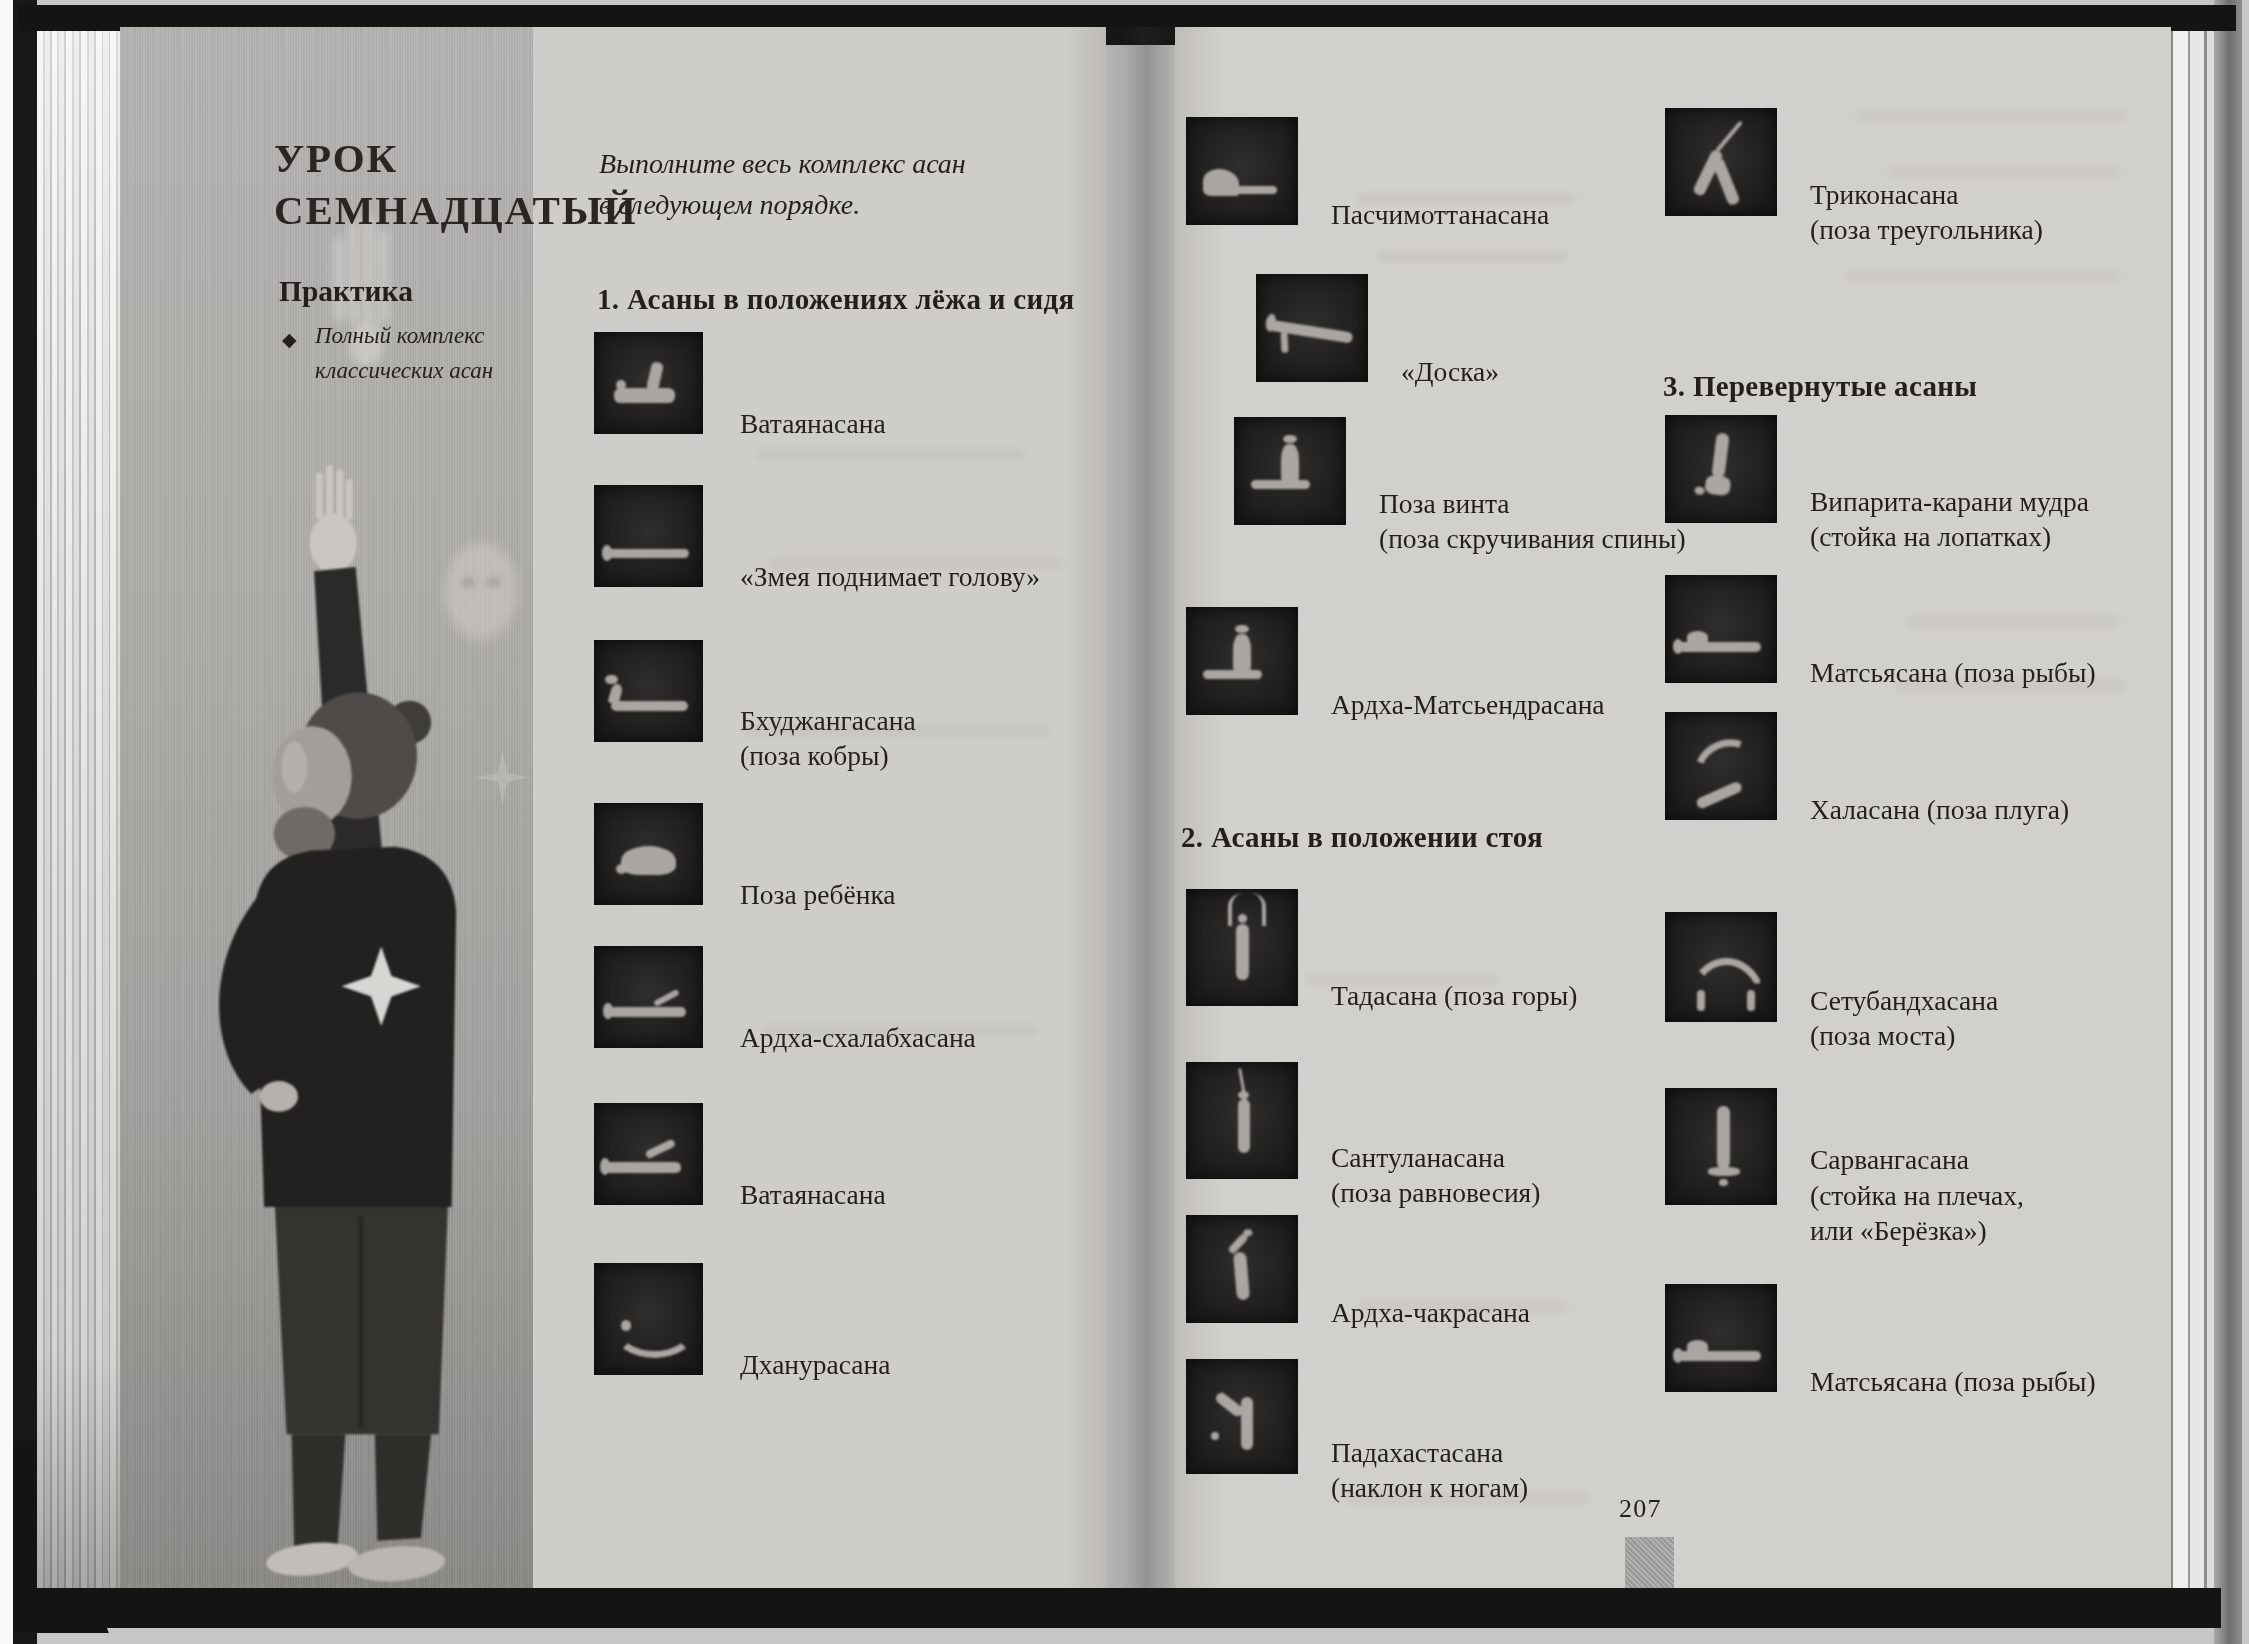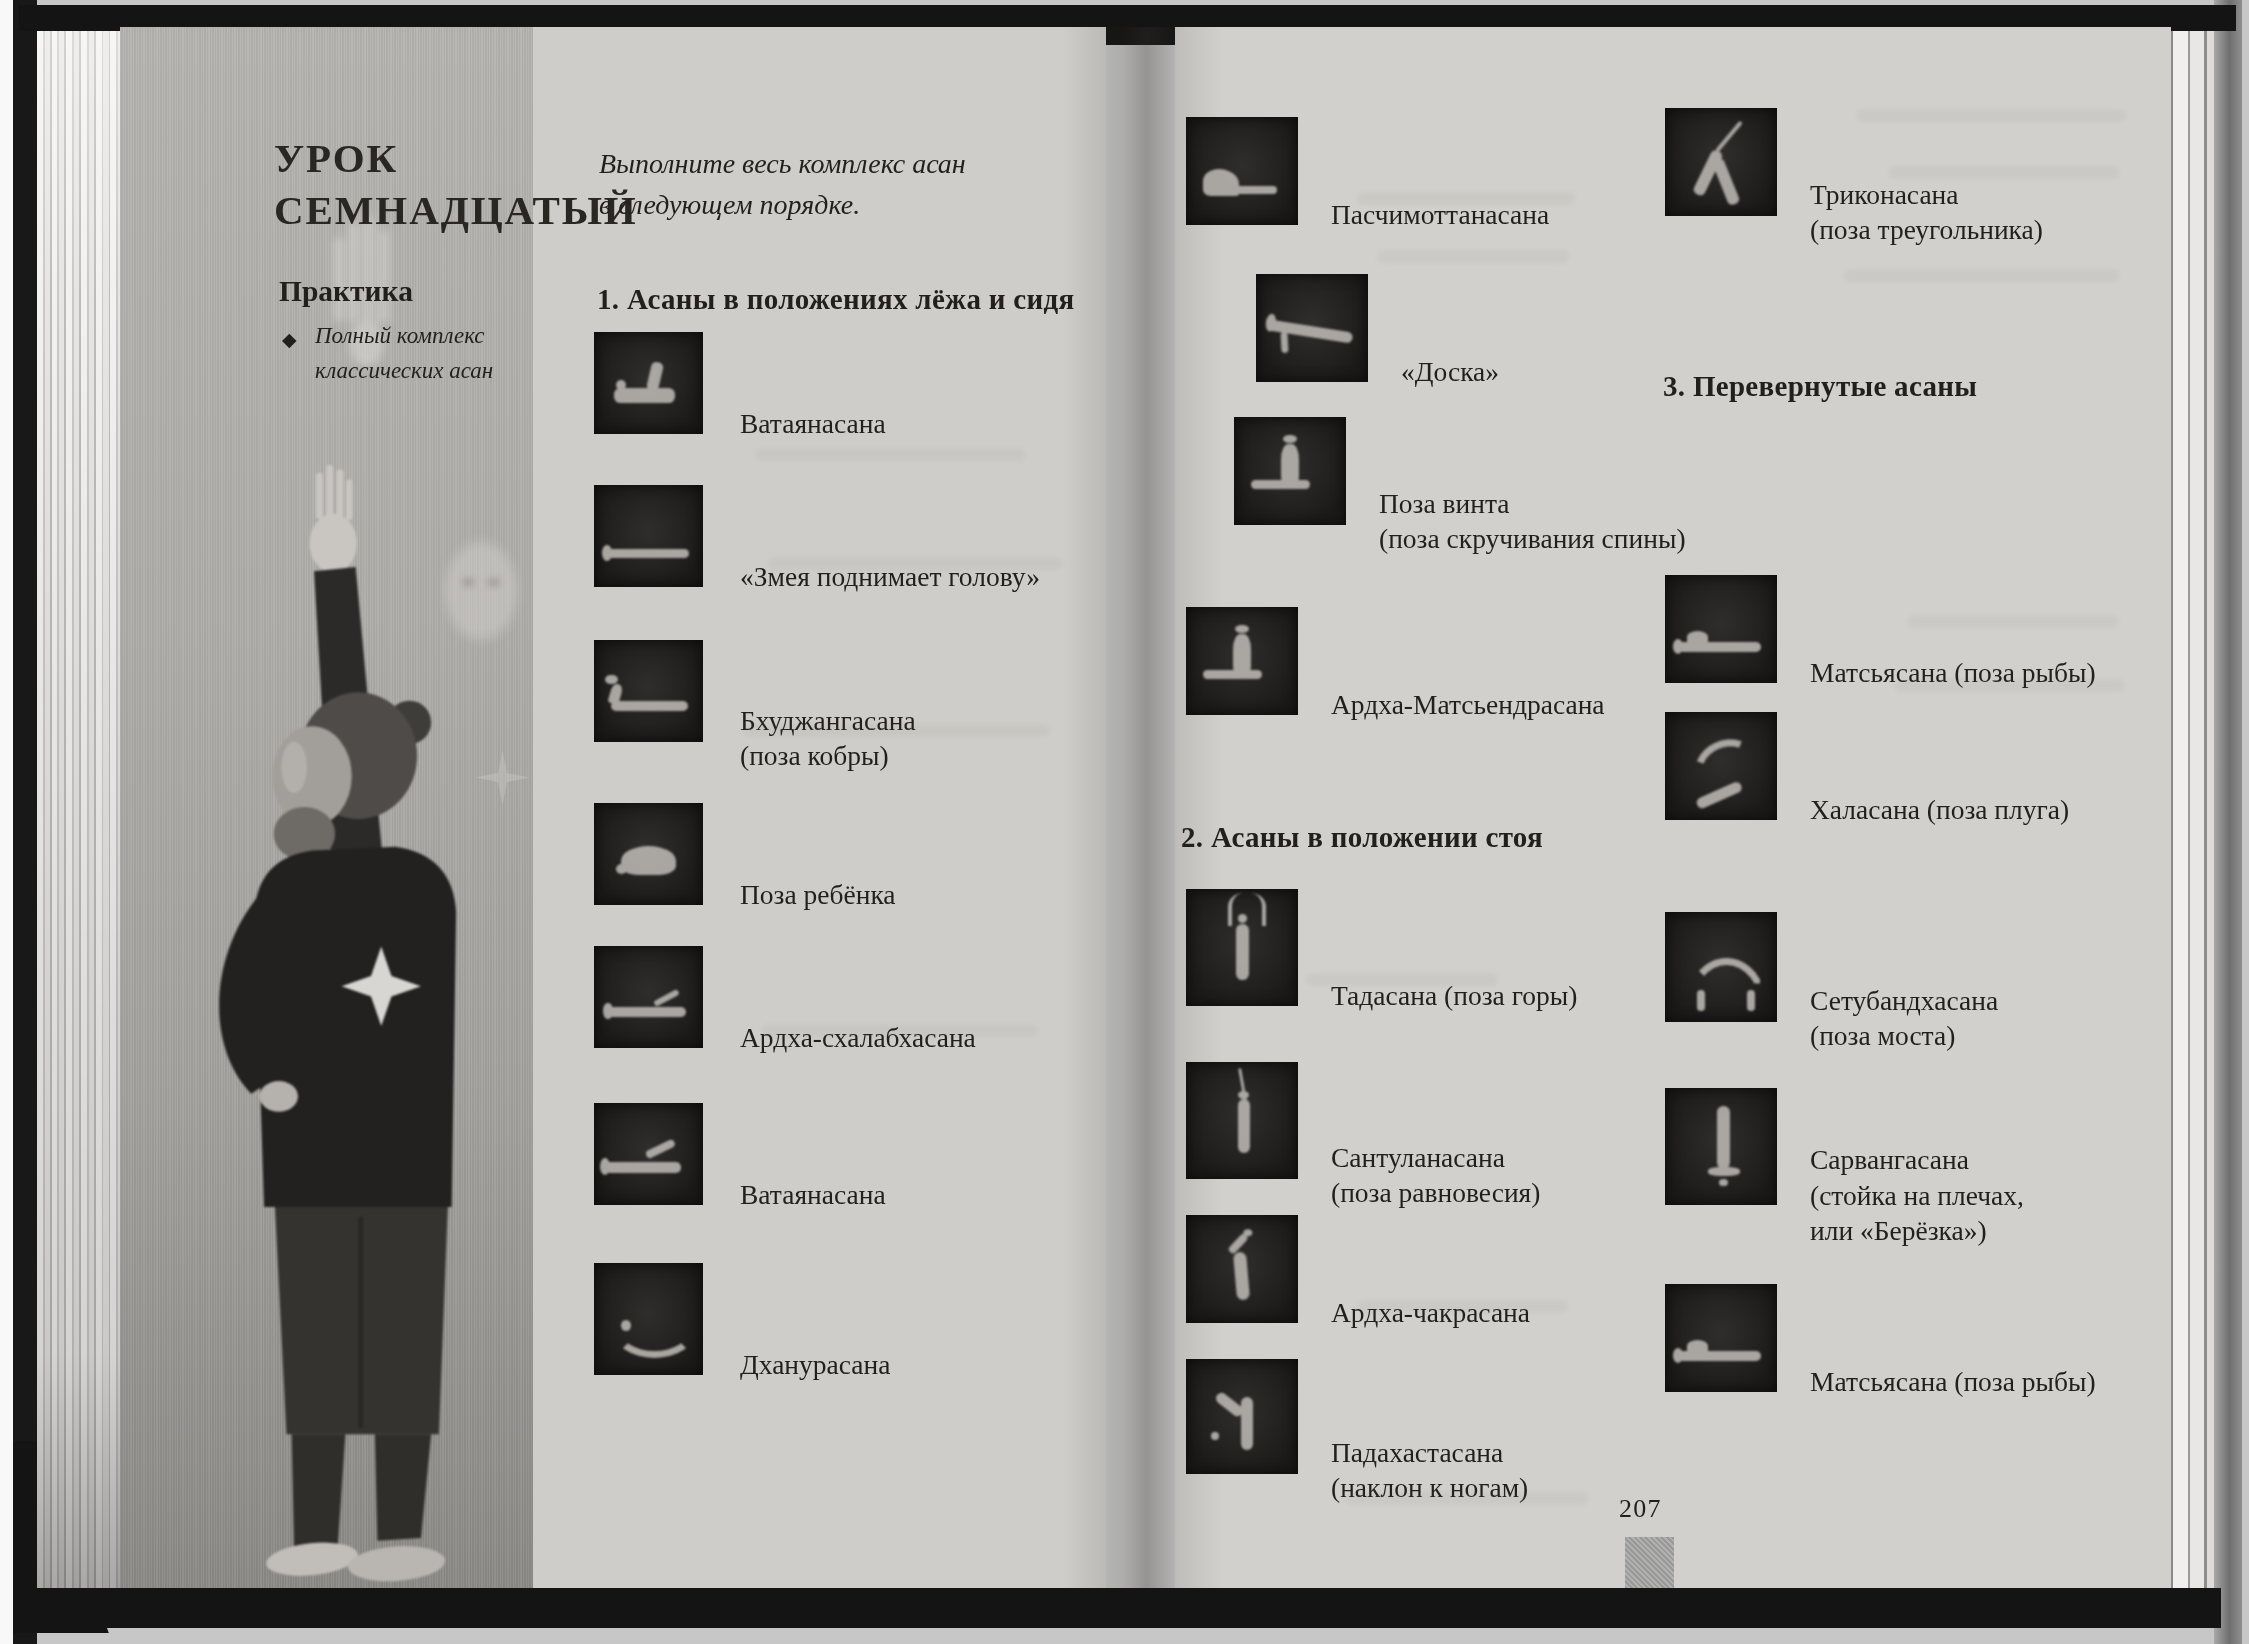--- a/index.html
+++ b/index.html
@@ -318,20 +318,27 @@
   <div class="row col-r l2" style="left:1665px; top:108px;">
     <div class="ph" data-pose="triangle">
         <span class="fig"></span>
       </div>
     <div class="lbl">Триконасана
 (поза треугольника)</div>
   </div>
 
   <div class="abs sec-heading h3">3. Перевернутые асаны</div>
 
+  <div class="row col-r l2" style="left:1665px; top:415px;">
+    <div class="ph" data-pose="shoulderstand">
+        <span class="fig"></span>
+      </div>
+    <div class="lbl">Випарита-карани мудра
+(стойка на лопатках)</div>
+  </div>
   <div class="row col-r" style="left:1665px; top:575px;">
     <div class="ph" data-pose="fish">
         <span class="fig"></span>
       </div>
     <div class="lbl">Матсьясана (поза рыбы)</div>
   </div>
   <div class="row col-r" style="left:1665px; top:712px;">
     <div class="ph" data-pose="plough">
         <span class="fig"></span>
       </div>

